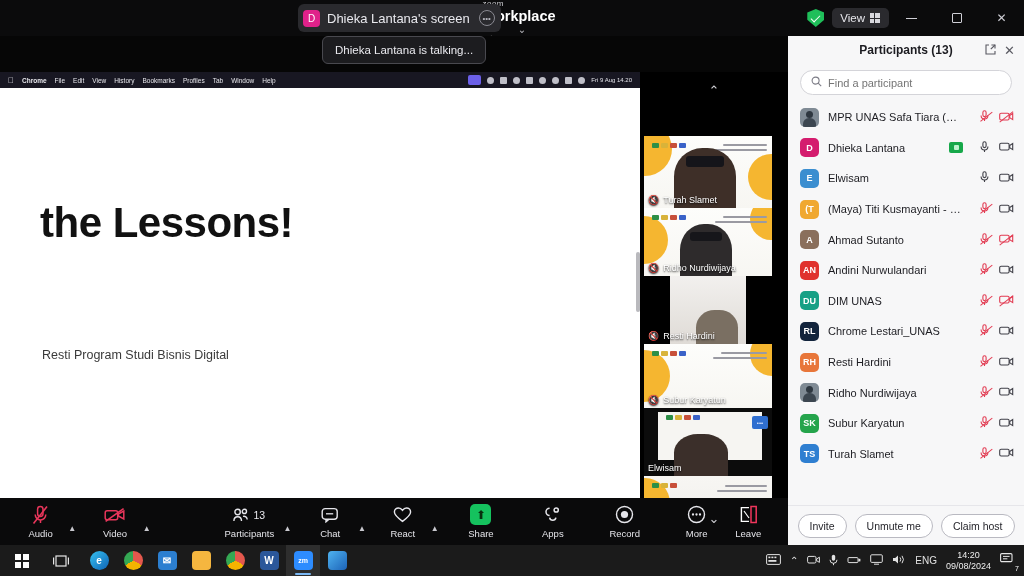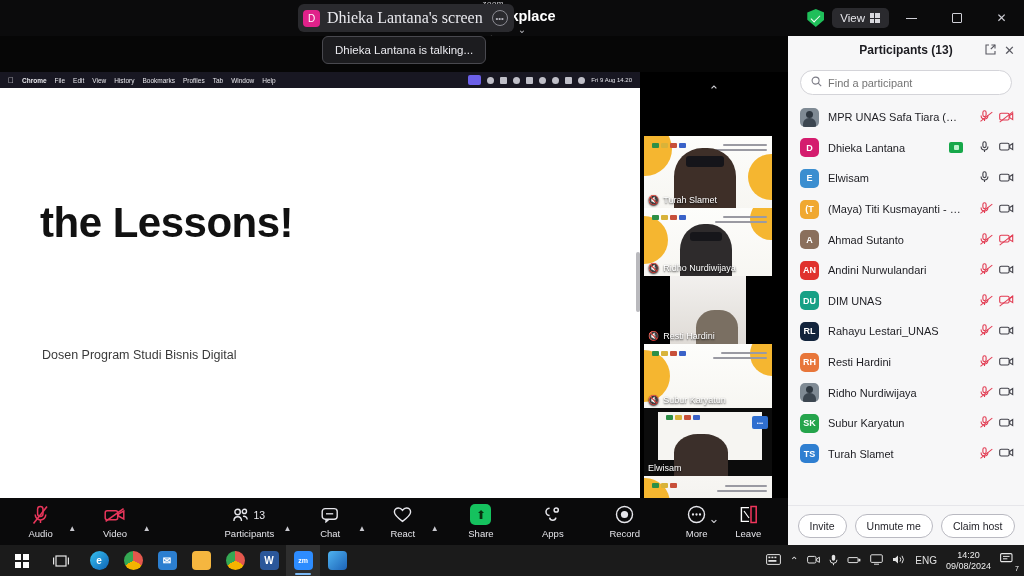--- a/index.html
+++ b/index.html
@@ -23,21 +23,21 @@
   .tb-meeting { margin-left: 26px; display: flex; align-items: center; gap: 22px; color: #e3e3e8; font-size: 11.5px; }
   .tb-share-pill {
     position: absolute; left: 298px; top: 4px; height: 28px;
     display: flex; align-items: center; gap: 7px;
     background: #2a2a2e; border-radius: 6px; padding: 0 6px 0 5px;
   }
   .tb-share-pill .avatar-dot {
     width: 17px; height: 17px; border-radius: 4px; background: #e0218a;
     color: #fff; font-size: 10px; display: flex; align-items: center; justify-content: center;
   }
-  .tb-share-pill .sp-label { color: #e9e9ee; font-size: 16px; font-family: Liberation Serif, serif; }
+  .tb-share-pill .sp-label { color: #e9e9ee; font-size: 13px; }
   .tb-share-pill .sp-more {
     width: 16px; height: 16px; border-radius: 50%; border: 1px solid #8a8a92;
     color: #b5b5bd; font-size: 8px; display: flex; align-items: center; justify-content: center; margin-left: 2px;
   }
   .tb-right { position: absolute; right: 0; top: 0; height: 36px; display: flex; align-items: center; }
   .shield-ico {
     width: 17px; height: 18px; background: #1fbf5a; margin-right: 8px;
     clip-path: polygon(50% 0%, 100% 20%, 100% 60%, 50% 100%, 0% 60%, 0% 20%);
     position: relative;
   }
@@ -245,21 +245,21 @@
           <i class="tray-ico r"></i>
           <i class="tray-ico"></i>
           <i class="tray-ico r"></i>
           <span class="clock">Fri 9 Aug  14.20</span>
         </span>
       </div>
       <div class="slide">
         <div class="slide-h1">
           <div>the Lessons!</div>
         </div>
-        <div class="slide-sub">Dosen Program Studi Bisnis Digital</div>
+        <div class="slide-sub">Resti Program Studi Bisnis Digital</div>
       </div>
       <div class="slide-scroll"></div>
     </div>
 
     <div class="strip">
       <div class="strip-up">⌃</div>
 
       <div class="tile" style="top:64px;height:72px;">
         <div class="docpaper"></div>
         <div class="blob-a" style="left:-26px;top:-14px;width:54px;height:54px;"></div>
@@ -604,21 +604,21 @@
                 <line x1="4.5" y1="9" x2="4.5" y2="11" stroke="currentColor" stroke-width="1.1"></line>
               </svg><span class="slash"></span></span>
             <span class="ic off"><svg width="15" height="11" viewBox="0 0 15 11">
                 <rect x="0.7" y="2.2" width="9.4" height="6.8" rx="1.4" fill="none" stroke="currentColor" stroke-width="1.1"></rect>
                 <path d="M10.7 4.5l3-1.9v6l-3-1.9z" fill="none" stroke="currentColor" stroke-width="1.1"></path>
               </svg><span class="slash" style="width:17px"></span></span>
           </div>
         </div>
         <div class="prow">
           <div class="pav" style="background: rgb(18, 36, 60);">RL</div>
-          <div class="pname">Rahayu Lestari_UNAS</div>
+          <div class="pname">Chrome Lestari_UNAS</div>
           <div class="picons">
             <span class="ic off"><svg width="9" height="12" viewBox="0 0 9 12">
                 <rect x="2.9" y="0.8" width="3.2" height="5.8" rx="1.6" fill="none" stroke="currentColor" stroke-width="1.1"></rect>
                 <path d="M1.1 5.6a3.4 3.4 0 0 0 6.8 0" fill="none" stroke="currentColor" stroke-width="1.1"></path>
                 <line x1="4.5" y1="9" x2="4.5" y2="11" stroke="currentColor" stroke-width="1.1"></line>
               </svg><span class="slash"></span></span>
             <span class="ic on"><svg width="15" height="11" viewBox="0 0 15 11">
                 <rect x="0.7" y="2.2" width="9.4" height="6.8" rx="1.4" fill="none" stroke="currentColor" stroke-width="1.1"></rect>
                 <path d="M10.7 4.5l3-1.9v6l-3-1.9z" fill="none" stroke="currentColor" stroke-width="1.1"></path>
               </svg></span>

